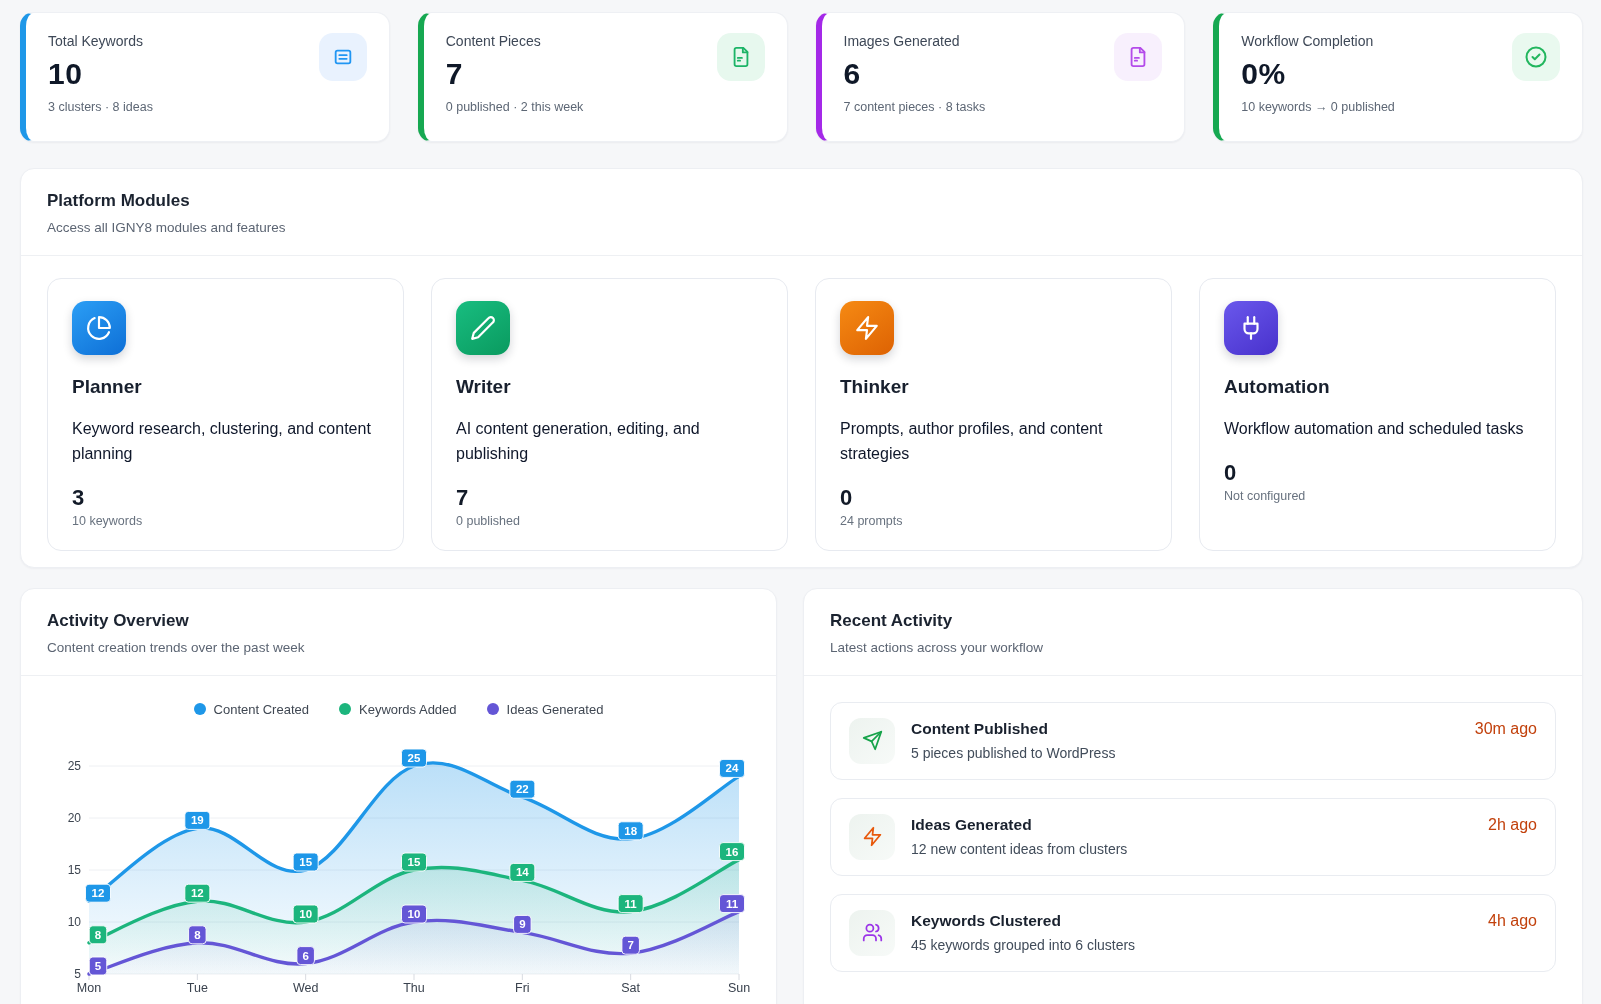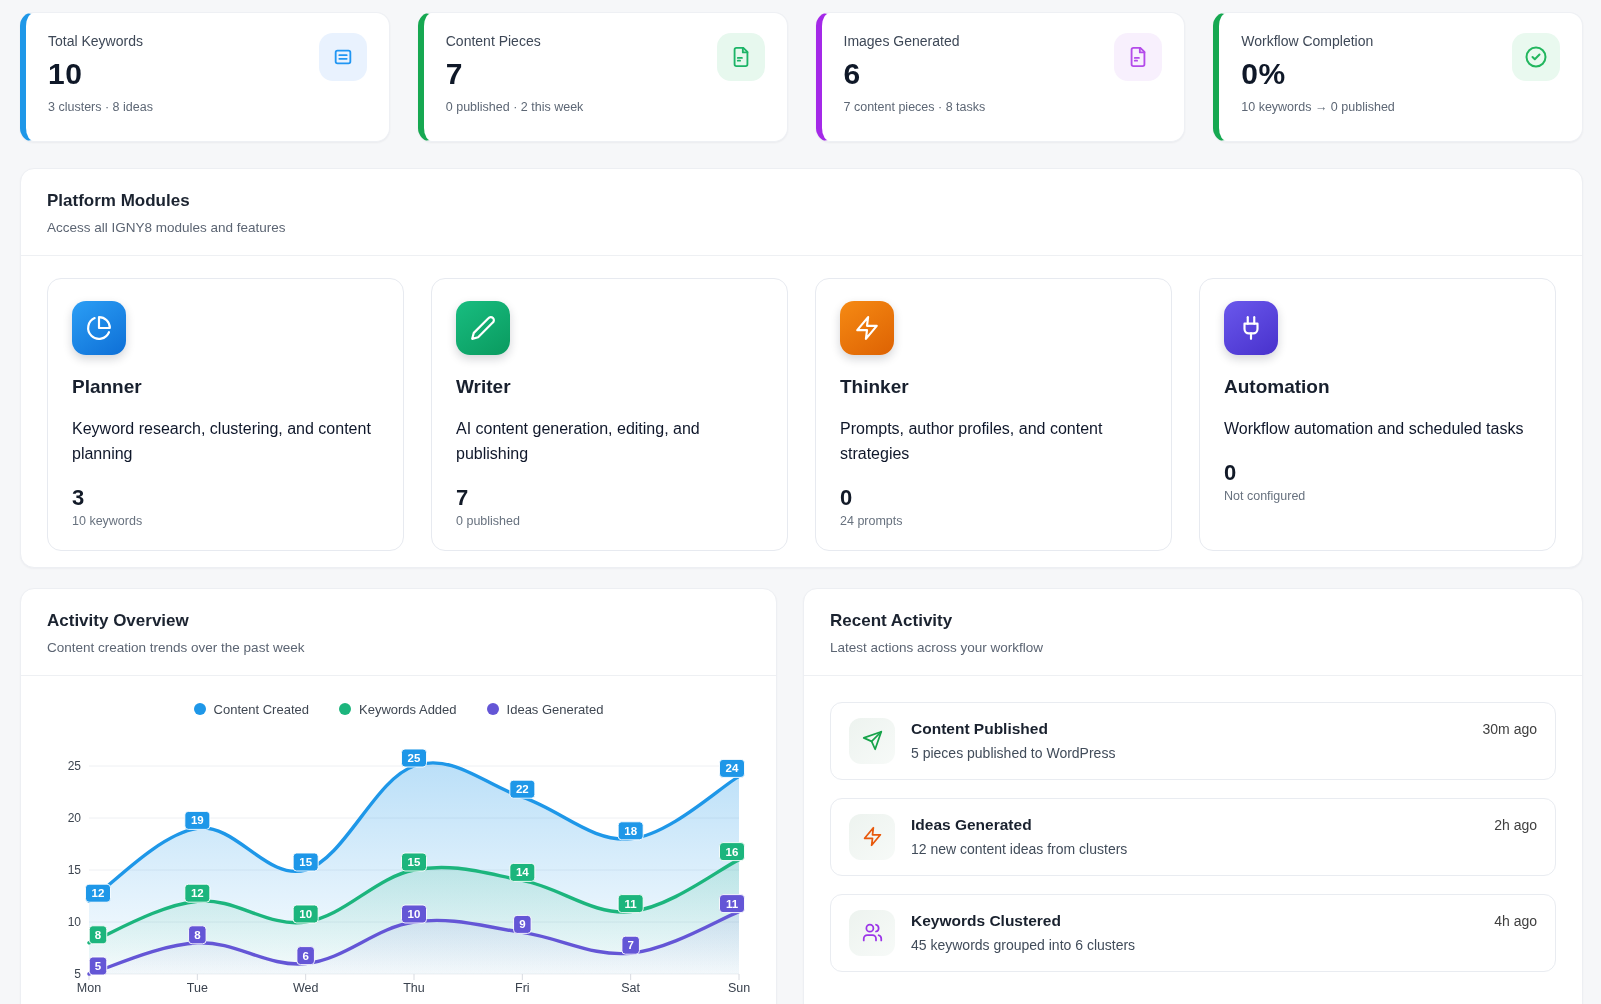--- a/index.html
+++ b/index.html
@@ -57,21 +57,21 @@
   
   .activity-body{padding:26px 26px 0;display:flex;flex-direction:column;gap:18px}
   .activity-item{border:1px solid #e9ecf1;border-radius:12px;padding:15px 18px;display:flex;align-items:center;gap:16px;
     background:#fff;cursor:pointer}
   .activity-icon{width:46px;height:46px;border-radius:12px;flex:none;display:flex;align-items:center;justify-content:center;
     background:linear-gradient(135deg,#edf3ef,#f7faf8)}
   .ai-send{color:#16a34a}.ai-zap{color:#e8590c}.ai-users{color:#9b34e8}
   .activity-content{flex:1}
   .activity-top{display:flex;justify-content:space-between;align-items:baseline}
   .activity-title{font-size:15.5px;font-weight:700;color:#19212e}
-  .activity-time{font-size:14px;color:#404040}
+  .activity-time{font-size:16px;color:#c2410c}
   .activity-desc{font-size:14px;color:#414c5a;margin-top:7px}
 </style>
 </head>
 <body>
 
 <div class="page">
 
   <div class="stats-row">
 
     <div class="stat-card" style="border-left-color: rgb(30, 151, 232);">

